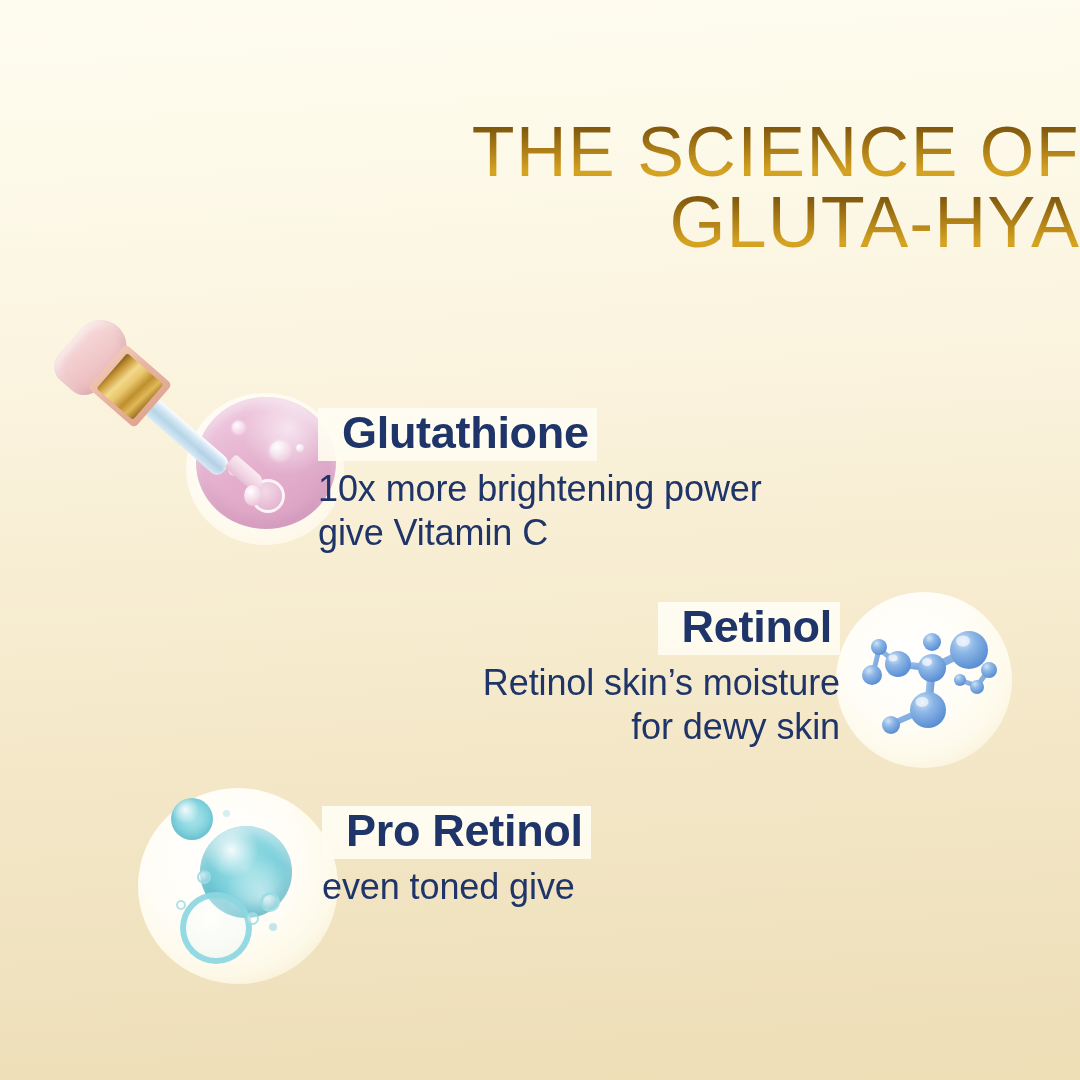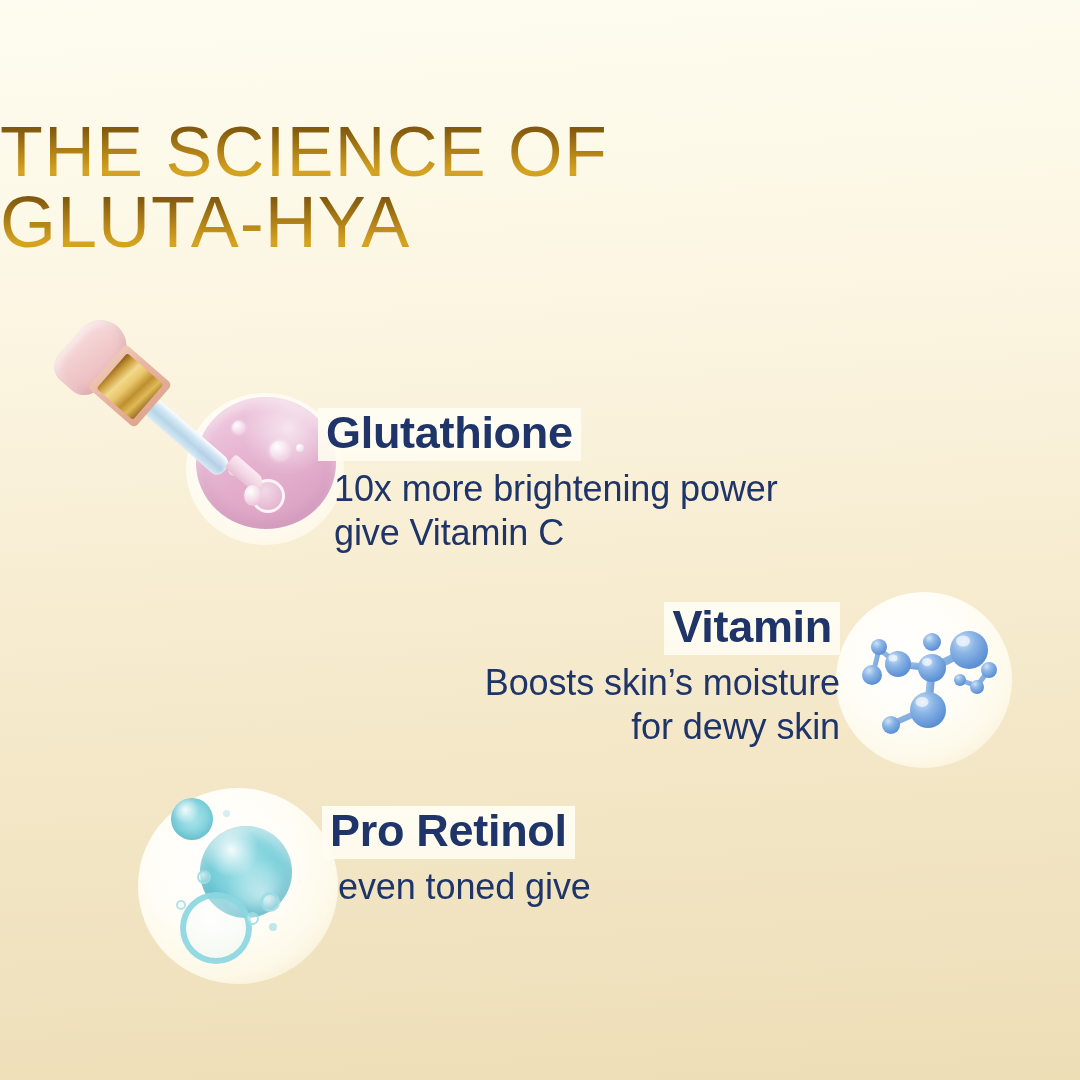--- a/index.html
+++ b/index.html
@@ -21,21 +21,21 @@
         #F2E5C4 76%,
         #EFE1BC 90%,
         #EDDEB6 100%);
     overflow:hidden;
   }
 
   
   #title-block {
     position:absolute;
     top:118px; left:0; width:1080px;
-    text-align:left;
+    text-align:right;
     line-height:0.99;
   }
   .title-line {
     display:block;
     font-size:70px;
     font-weight:400;
     letter-spacing:1.5px;
     background:linear-gradient(180deg,
         #6E4A0C 0%, #8A6110 22%, #B58518 52%, #D6A422 78%, #C79620 100%);
     -webkit-background-clip:text;
@@ -58,31 +58,30 @@
         rgba(253,247,228,0.45) 84%, rgba(250,242,218,0) 100%);
   }
 
   .heading {
     display:inline-block;
     font-size:45px;
     font-weight:700;
     color:#1F3468;
     letter-spacing:-0.3px;
     background:linear-gradient(180deg, rgba(255,253,243,0.97), rgba(255,252,240,0.92));
-    padding:1px 8px 4px 8px;
+    padding:1px 8px 4px 24px;
     line-height:1.06;
   }
   .desc {
     font-size:36px;
     font-weight:400;
     color:#1F3468;
     line-height:1.24;
     letter-spacing:-0.1px;
     margin-top:6px;
-    margin-left:16px;
   }
 
   
   #row-glutathione { top:408px; left:318px; width:620px; }
 
   #art-glutathione { top:305px; left:38px; width:300px; height:275px; }
 
   
   #pink-pool-rim {
     position:absolute; left:148px; top:88px;
@@ -299,23 +298,23 @@
       <g fill="#FFFFFF" opacity="0.62">
         <ellipse cx="91" cy="70" rx="5" ry="4"></ellipse>
         <ellipse cx="57" cy="66" rx="4.5" ry="3.5"></ellipse>
         <ellipse cx="127" cy="49" rx="7" ry="5.5"></ellipse>
         <ellipse cx="86" cy="110" rx="6.5" ry="5"></ellipse>
       </g>
     </svg>
   </div>
 
   <div class="row" id="row-hyaluron">
-    <div class="heading">Vitamin</div>
+    <div class="heading">Retinol</div>
     <div class="desc">
-      <div>Boosts skin’s moisture</div>
+      <div>Retinol skin’s moisture</div>
       <div>for dewy skin</div>
     </div>
   </div>
 
   <div class="art" id="art-retinol">
     <div class="blob" id="blob-retinol"></div>
     <div class="tbub" id="tb-top"></div>
     <div class="tbub" id="tb-main"></div>
     <div class="tbub" id="tb-ring"></div>
     <div class="tbub" id="tb-s1"></div>

